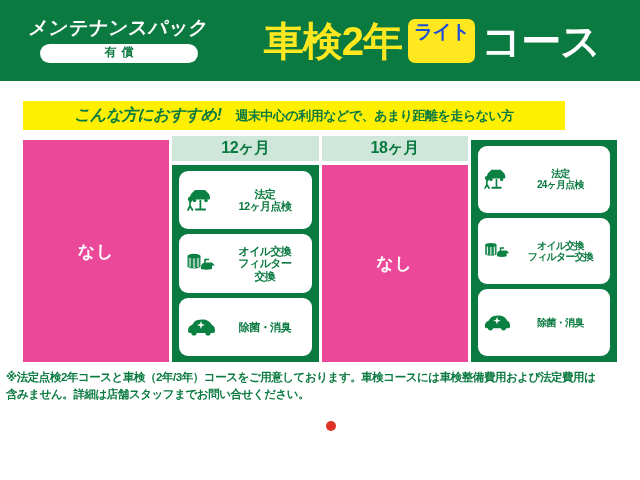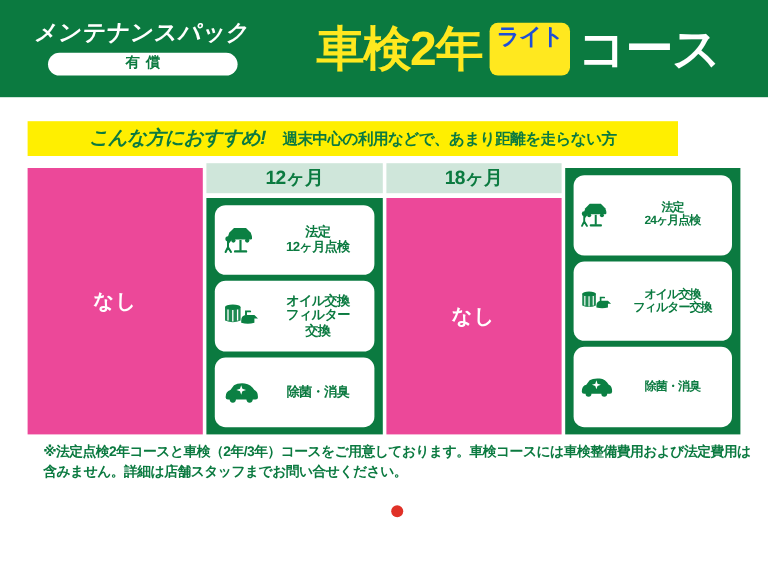--- a/index.html
+++ b/index.html
@@ -210,21 +210,21 @@
     flex: 1;
     letter-spacing: -0.6px;
     white-space: pre-line;
   }
   .col-4 .card-label { font-size: 10px; letter-spacing: -0.8px; }
   .col-4 .card-icon { width: 30px; min-width: 30px; }
 
   
   .footnote {
     position: absolute;
-    left: 36px;
+    left: 6px;
     top: 369px;
     width: 598px;
     color: #0b7a40;
     font-size: 11.5px;
     font-weight: bold;
     line-height: 1.45;
     letter-spacing: -0.45px;
   }
 
   

